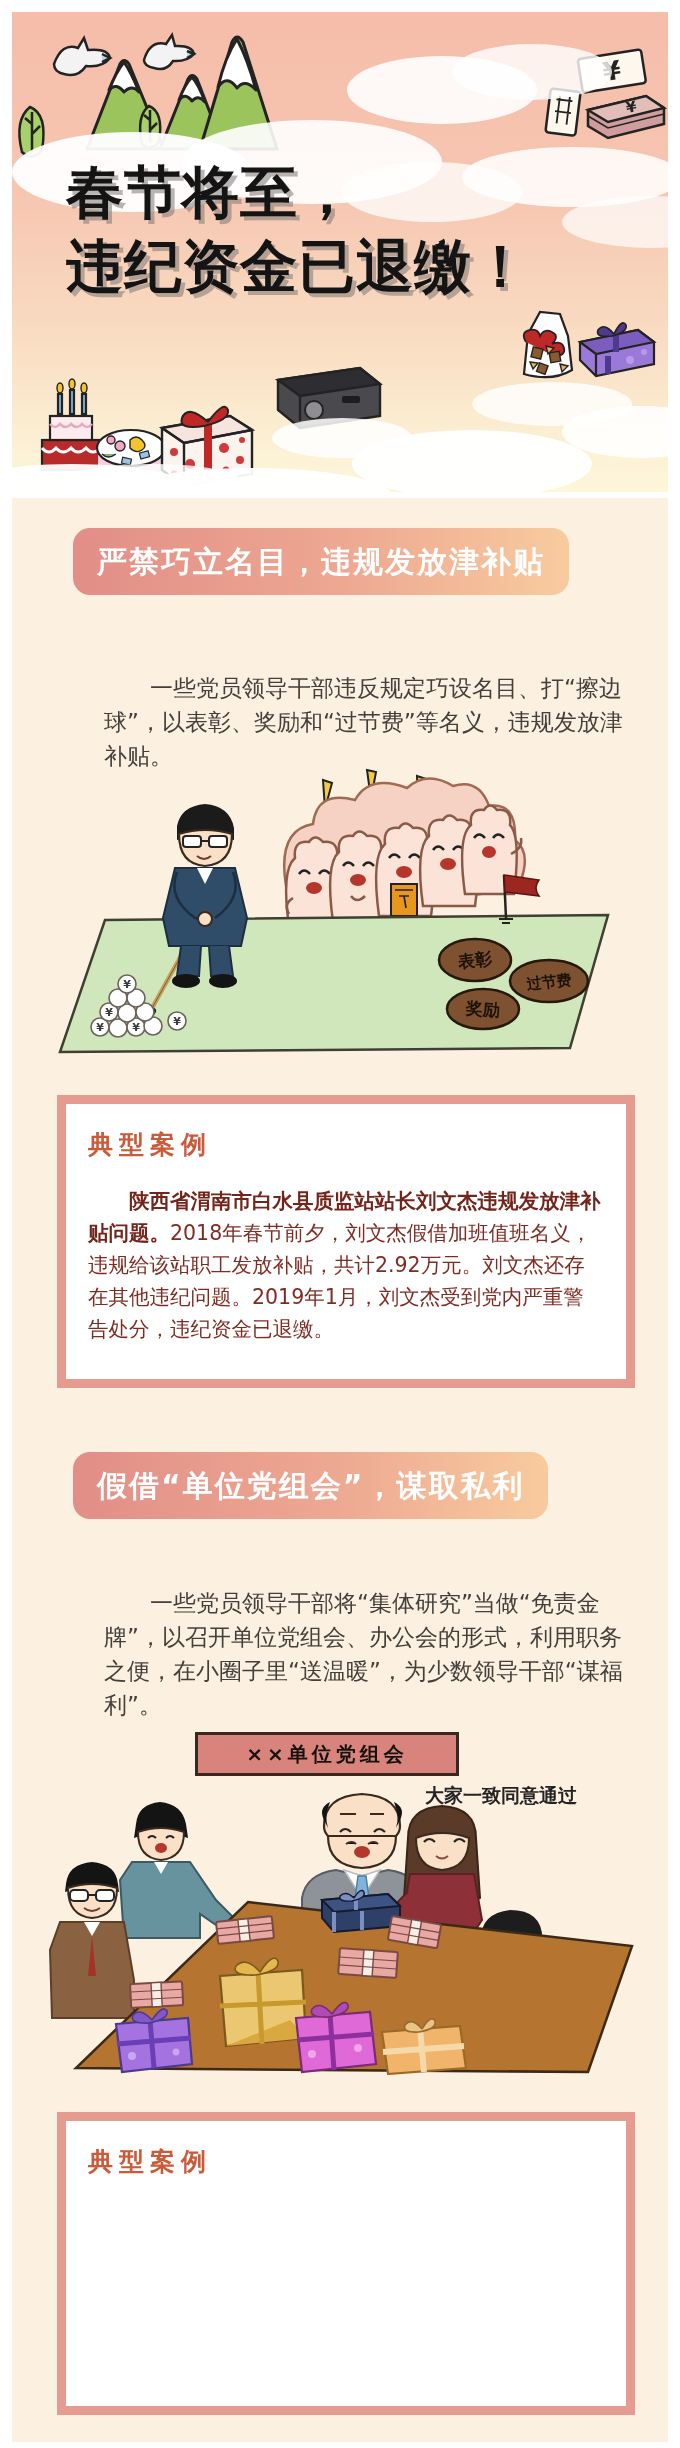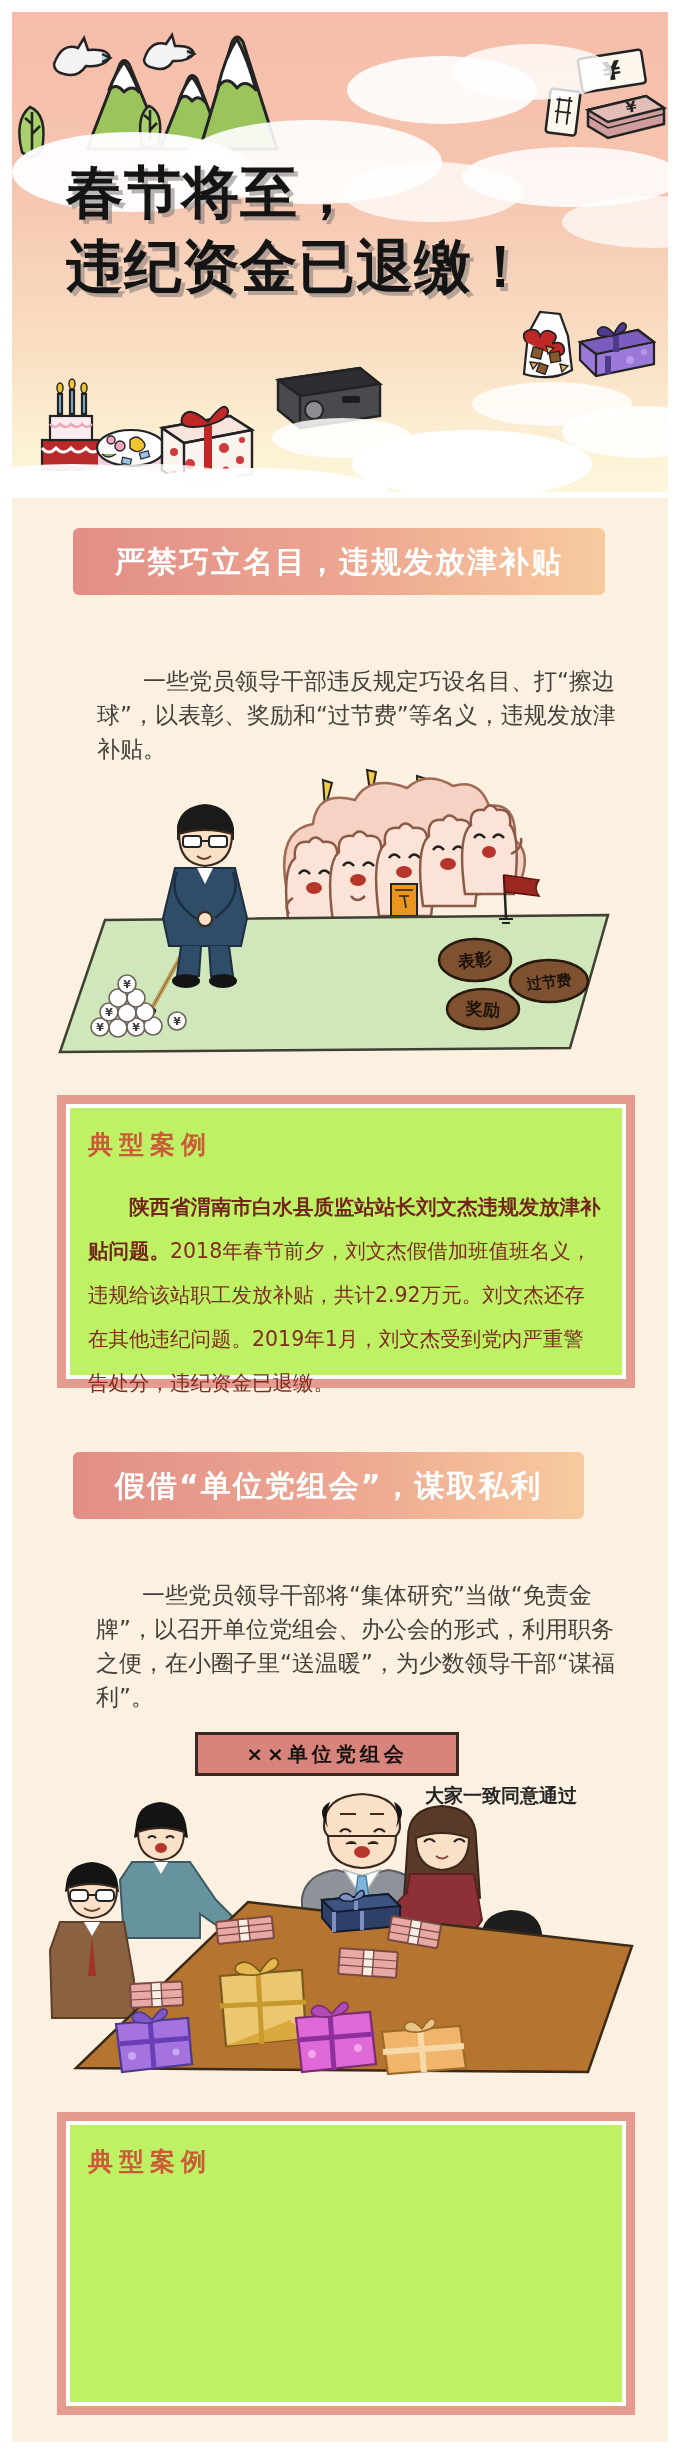--- a/index.html
+++ b/index.html
@@ -11,30 +11,30 @@
     background:linear-gradient(180deg,#f5bdaa 0%,#f6c6b1 38%,#f9ddc2 68%,#fcf2d6 92%,#fdf6db 100%);}
   .header svg{position:absolute;left:0;top:0;}
   .title{position:absolute;left:54px;font-weight:900;font-size:57px;line-height:1;color:#141414;
     text-shadow:4px 4px 0 rgba(125,120,118,.55);letter-spacing:1px;white-space:nowrap;text-align:center;}
   .title.l1{top:152px;}
   .title.l2{top:226px;}
 
   
   .bodyarea{position:absolute;left:12px;top:498px;width:656px;height:1944px;background:#fcf1e1;}
 
-  .banner{position:absolute;left:61px;height:67px;line-height:67px;padding:0 42px;
-    border-radius:6px;color:#ffffff;font-size:30px;font-weight:700;letter-spacing:2px;white-space:nowrap;
+  .banner{position:absolute;left:61px;height:67px;line-height:67px;padding:0 24px;
+    border-radius:17px;color:#ffffff;font-size:30px;font-weight:700;letter-spacing:2px;white-space:nowrap;
     background:linear-gradient(90deg,#e28e87 0%,#eda892 55%,#f8cb9e 100%);}
   .para{position:absolute;left:76px;width:522px;font-size:23px;line-height:34px;color:#43403b;
     text-indent:2em;letter-spacing:0;}
 
   .case-box{position:absolute;left:45px;width:578px;border:9px solid #e69b90;
-    box-shadow:inset 0 0 0 4px #ffffff;background:#bef264;box-sizing:border-box;padding:24px 22px 0 22px;}
+    box-shadow:inset 0 0 0 4px #ffffff;background:#ffffff;box-sizing:border-box;padding:24px 22px 0 22px;}
   .case-heading{color:#cb5a38;font-size:25px;font-weight:800;letter-spacing:6px;}
-  .case-text{margin:24px 0 0 0;font-size:20.5px;line-height:44px;color:#7e2c22;text-indent:2em;}
+  .case-text{margin:24px 0 0 0;font-size:20.5px;line-height:32px;color:#7e2c22;text-indent:2em;}
   .case-text b{font-weight:800;color:#73251c;}
 
   .sign{position:absolute;left:183px;top:1234px;width:258px;height:38px;line-height:38px;
     background:#d9837d;border:3px solid #39281f;color:#15110d;text-align:center;
     font-size:20px;letter-spacing:4px;font-weight:600;box-sizing:content-box;}
 
   .scene{position:absolute;}
   svg text{font-family:"DejaVu Sans",sans-serif;}
 </style>
 </head>
@@ -175,21 +175,21 @@
         <ellipse cx="140" cy="470" rx="90" ry="18" opacity=".8"></ellipse>
       </g>
     </svg>
     <div class="title l1">春节将至，</div>
     <div class="title l2">违纪资金已退缴！</div>
   </div>
 
   <div class="bodyarea">
 
     <div class="banner" style="top:30px;">严禁巧立名目，违规发放津补贴</div>
-    <p class="para" style="top:157px;margin:9px;">一些党员领导干部违反规定巧设名目、打“擦边球”，以表彰、奖励和“过节费”等名义，违规发放津补贴。</p>
+    <p class="para" style="top:157px;margin:16px;">一些党员领导干部违反规定巧设名目、打“擦边球”，以表彰、奖励和“过节费”等名义，违规发放津补贴。</p>
 
     <svg class="scene" style="left:43px;top:270px;" width="570" height="325" viewBox="0 0 570 325">
 
       <g fill="#f7c948" stroke="#232323" stroke-width="2">
         <path d="M268,12 l9,3 l-7,26 Z"></path>
           <path d="M312,2 l9,2 l-5,27 Z"></path>
           <path d="M362,8 l9,3 l-8,25 Z"></path>
       </g>
 
       <path d="M231,118 Q222,62 258,56 Q262,22 300,32 Q315,6 352,20 Q372,2 398,18 Q424,10 434,38 Q462,34 460,72 Q476,84 466,112 Q440,130 380,128 Q300,132 231,118 Z" fill="#f6d2c4" stroke="#a06a52" stroke-width="2.5"></path>
@@ -285,21 +285,21 @@
           <text x="122" y="257">¥</text>
       </g>
     </svg>
 
     <div class="case-box" style="top:597px;height:293px;">
       <div class="case-heading">典型案例</div>
       <p class="case-text"><b>陕西省渭南市白水县质监站站长刘文杰违规发放津补贴问题。</b><span>2018年春节前夕，刘文杰假借加班值班名义，违规给该站职工发放补贴，共计2.92万元。刘文杰还存在其他违纪问题。2019年1月，刘文杰受到党内严重警告处分，违纪资金已退缴。</span></p>
     </div>
 
     <div class="banner" style="top:954px;">假借“单位党组会”，谋取私利</div>
-    <p class="para" style="top:1072px;margin:8px;">一些党员领导干部将“集体研究”当做“免责金牌”，以召开单位党组会、办公会的形式，利用职务之便，在小圈子里“送温暖”，为少数领导干部“谋福利”。</p>
+    <p class="para" style="top:1072px;margin:16px;">一些党员领导干部将“集体研究”当做“免责金牌”，以召开单位党组会、办公会的形式，利用职务之便，在小圈子里“送温暖”，为少数领导干部“谋福利”。</p>
 
     <div class="sign">××单位党组会</div>
 
     <svg class="scene" style="left:28px;top:1282px;" width="600" height="295" viewBox="0 0 600 295">
 
       <text x="385" y="22" font-size="19" font-weight="600" fill="#232323">大家一致同意通过</text>
       <path d="M402,36 L382,58 M412,40 L398,54" stroke="#232323" stroke-width="2"></path>
 
       <g>
         <path d="M96,44 Q98,24 120,22 Q142,24 146,44 L148,58 Q120,48 94,58 Z" fill="#141414"></path>

